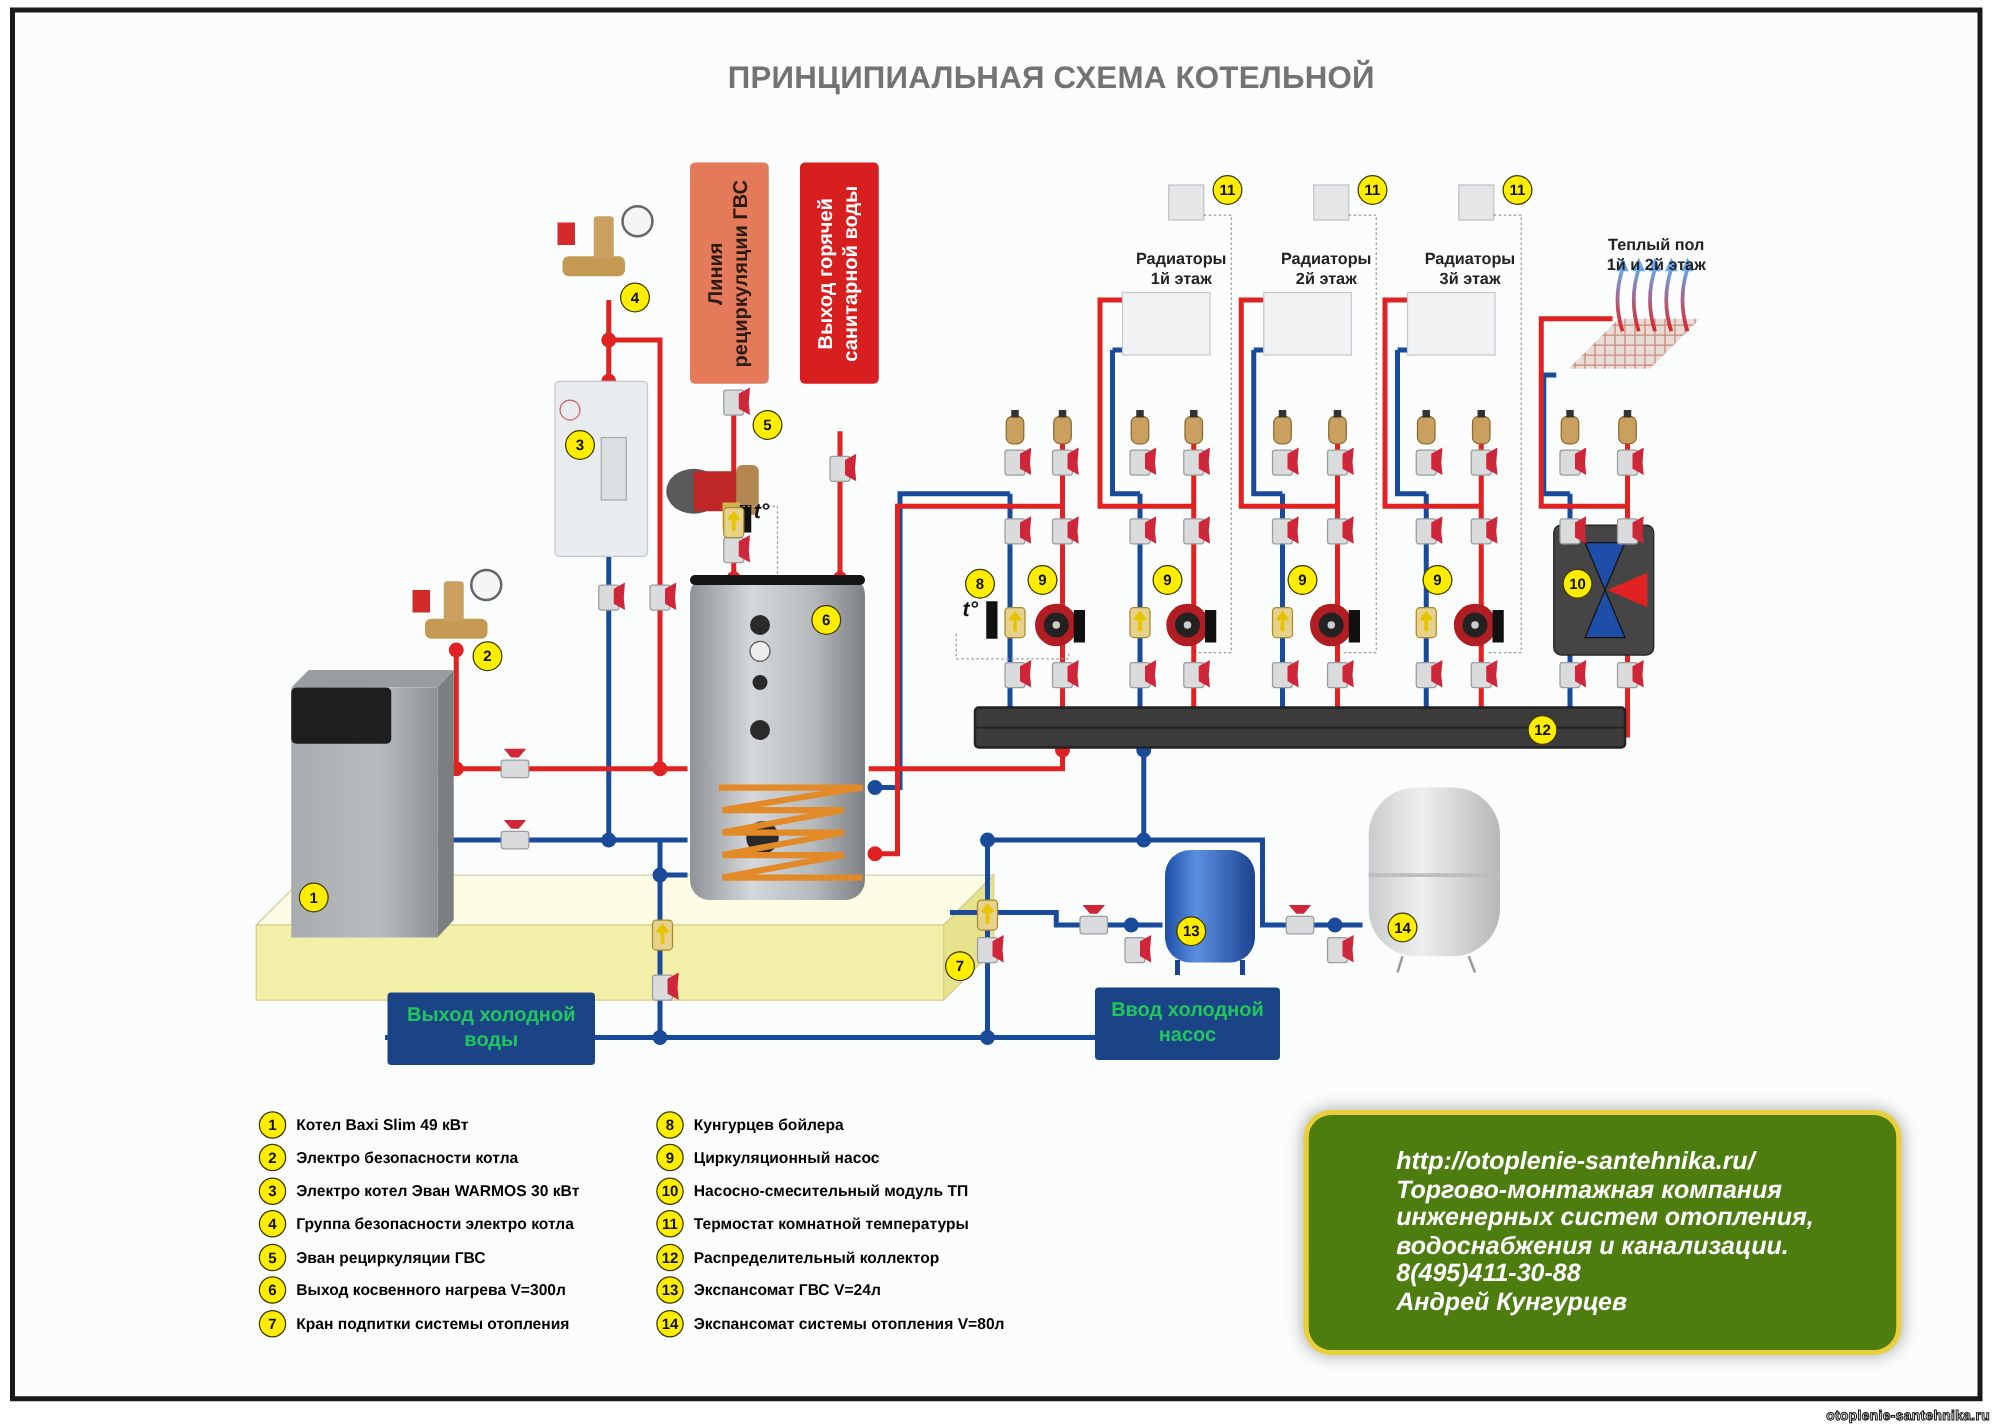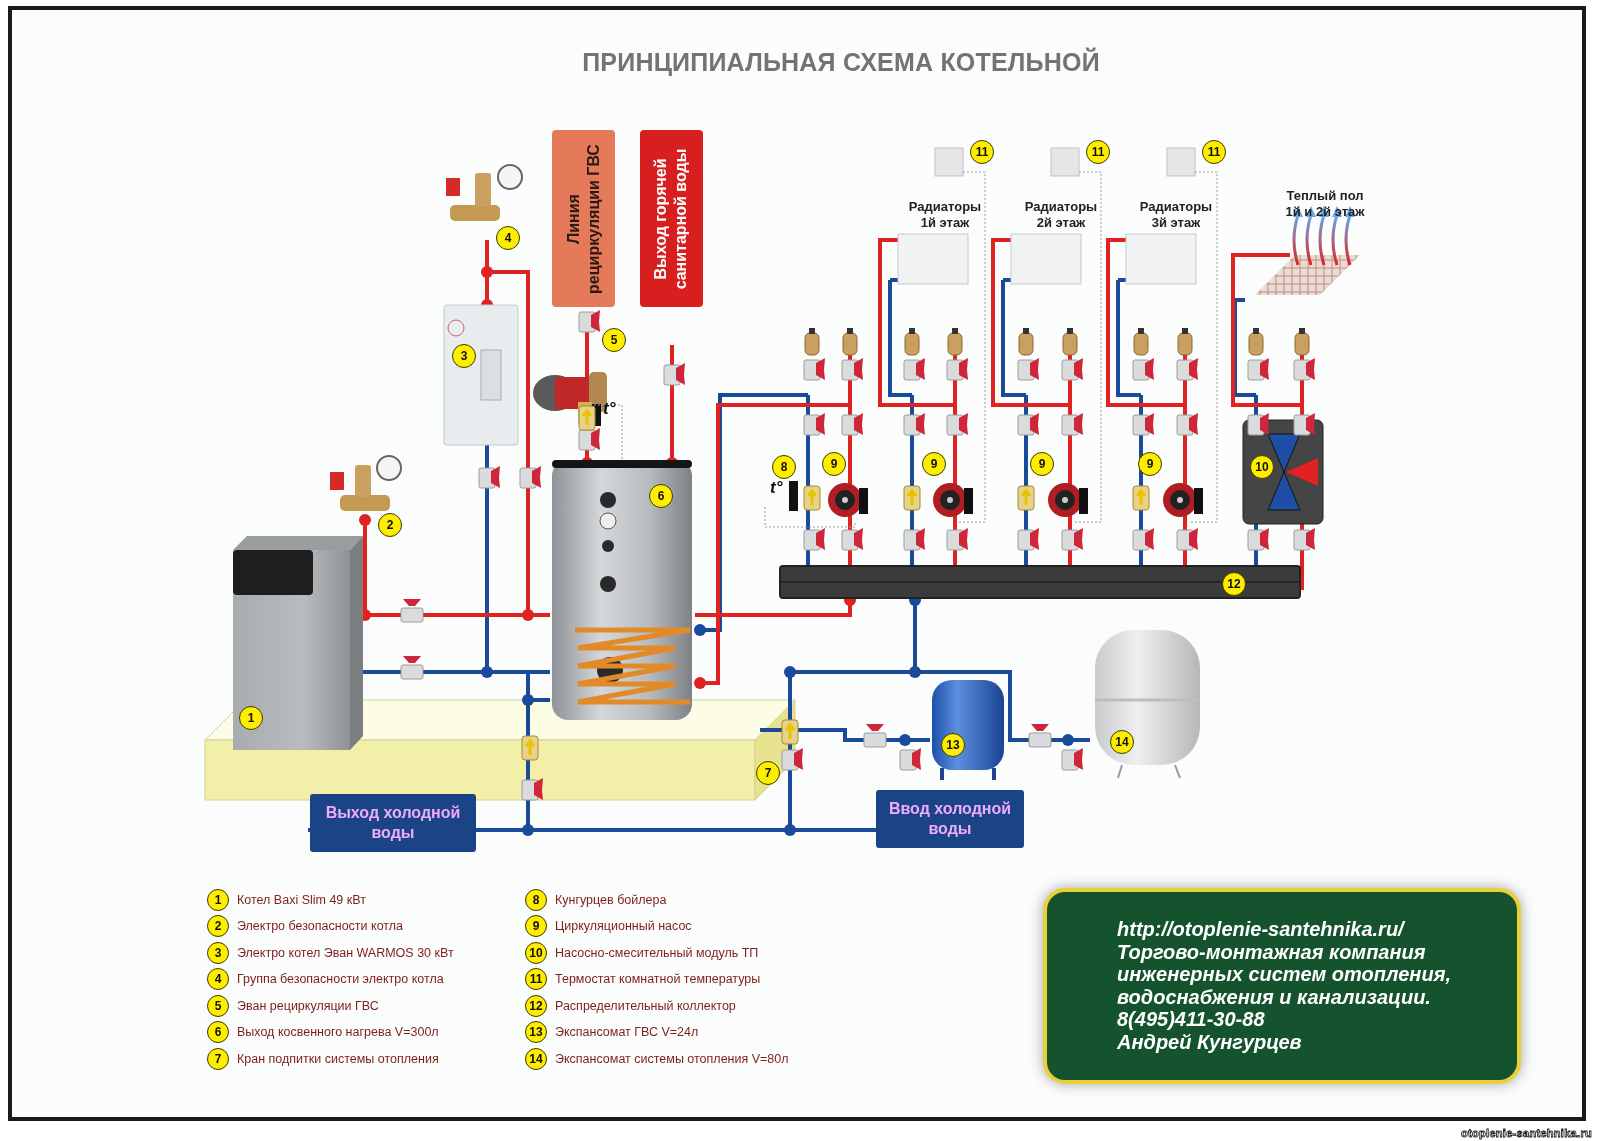--- a/index.html
+++ b/index.html
@@ -3,27 +3,27 @@
 <meta charset="utf-8">
 <style>
   html,body{margin:0;padding:0;}
   body{width:1600px;height:1141px;background:#ffffff;position:relative;overflow:hidden;font-family:"Liberation Sans",sans-serif;}
   #frame{position:absolute;left:8px;top:6px;width:1578px;height:1115px;border:4px solid #1a1a1a;background:#fbfdfd;box-sizing:border-box;}
   #diagram{position:absolute;left:0;top:0;}
   .title{position:absolute;left:0;width:1600px;top:48px;text-align:center;font-weight:bold;font-size:25px;color:#737373;letter-spacing:0.2px;margin-left:41px;}
   .vlabel{position:absolute;border-radius:4px;display:flex;align-items:center;justify-content:center;}
   .vlabel span{display:block;transform:rotate(-90deg);white-space:pre;text-align:center;font-weight:bold;font-size:16px;line-height:20px;}
   .floor-label{position:absolute;text-align:center;font-weight:bold;font-size:13px;line-height:16px;color:#222;white-space:pre;}
-  .water-box{position:absolute;background:#1b4487;color:#f0abfc;font-weight:bold;font-size:16px;line-height:20px;text-align:center;display:flex;align-items:center;justify-content:center;white-space:pre;border-radius:3px;}
+  .water-box{position:absolute;background:#1b4487;color:#22c55e;font-weight:bold;font-size:16px;line-height:20px;text-align:center;display:flex;align-items:center;justify-content:center;white-space:pre;border-radius:3px;}
   .legend{position:absolute;}
   .legend-item{position:absolute;display:flex;align-items:center;height:22px;}
   .badge{width:22px;height:22px;border-radius:50%;background:#ffed00;border:1.5px solid #3a3a00;box-sizing:border-box;display:flex;align-items:center;justify-content:center;font-weight:bold;font-size:12px;color:#111;flex:none;}
-  .legend-text{margin-left:8px;font-weight:normal;font-size:12.5px;color:#7f1d1d;white-space:nowrap;}
+  .legend-text{margin-left:8px;font-weight:bold;font-size:12.5px;color:#000000;white-space:nowrap;}
   .tag{position:absolute;width:24px;height:24px;border-radius:50%;background:#ffed00;border:1.5px solid #3a3a00;box-sizing:border-box;display:flex;align-items:center;justify-content:center;font-weight:bold;font-size:12px;color:#111;}
-  .contact{position:absolute;left:1043px;top:888px;width:478px;height:196px;background:#14532d;border:4px solid #e9cf3a;border-radius:22px;box-shadow:0 0 14px rgba(0,0,0,0.35);box-sizing:border-box;}
+  .contact{position:absolute;left:1043px;top:888px;width:478px;height:196px;background:#4d7c0f;border:4px solid #e9cf3a;border-radius:22px;box-shadow:0 0 14px rgba(0,0,0,0.35);box-sizing:border-box;}
   .contact-lines{position:absolute;left:70px;top:26px;color:#fff;font-weight:bold;font-style:italic;font-size:20px;line-height:22.6px;white-space:pre;}
   .watermark{position:absolute;right:8px;bottom:2px;font-weight:bold;font-size:11px;color:#fff;-webkit-text-stroke:0.8px #111;letter-spacing:0.3px;}
   .t-deg{position:absolute;font-weight:bold;font-style:italic;font-size:17px;color:#111;}
 </style>
 </head>
 <body>
 
 <div id="frame"></div>
 
 <div class="title">ПРИНЦИПИАЛЬНАЯ СХЕМА КОТЕЛЬНОЙ</div>
@@ -529,21 +529,21 @@
 <div class="floor-label" style="left:1275px;top:188px;width:100px;">Теплый пол
 1й и 2й этаж</div>
 
 <div class="t-deg" style="left:603px;top:399px;">t°</div>
 <div class="t-deg" style="left:770px;top:478px;">t°</div>
 <div style="position:absolute;left:789px;top:481px;width:9px;height:30px;background:#111;"></div>
 
 <div class="water-box" style="left:310px;top:794px;width:166px;height:58px;">Выход холодной
 воды</div>
 <div class="water-box" style="left:876px;top:790px;width:148px;height:58px;">Ввод холодной
-воды</div>
+насос</div>
 
 <div class="tag" style="left:239px;top:706px;">1</div>
 <div class="tag" style="left:378px;top:513px;">2</div>
 <div class="tag" style="left:452px;top:344px;">3</div>
 <div class="tag" style="left:496px;top:226px;">4</div>
 <div class="tag" style="left:602px;top:328px;">5</div>
 <div class="tag" style="left:649px;top:484px;">6</div>
 <div class="tag" style="left:756px;top:761px;">7</div>
 <div class="tag" style="left:772px;top:455px;">8</div>
 <div class="tag" style="left:822px;top:452px;">9</div>

